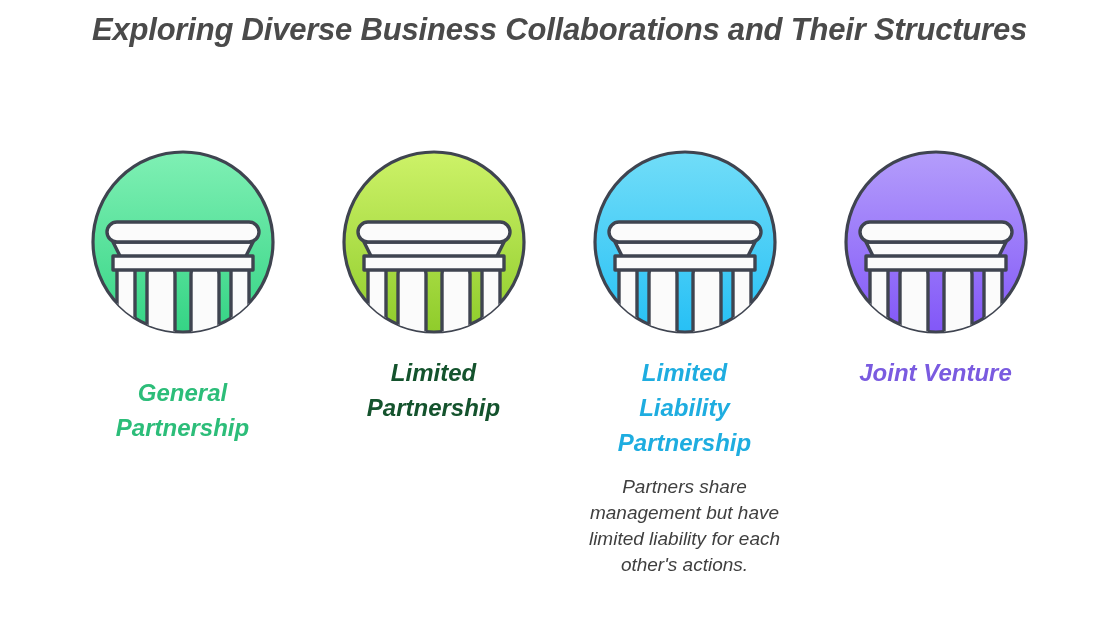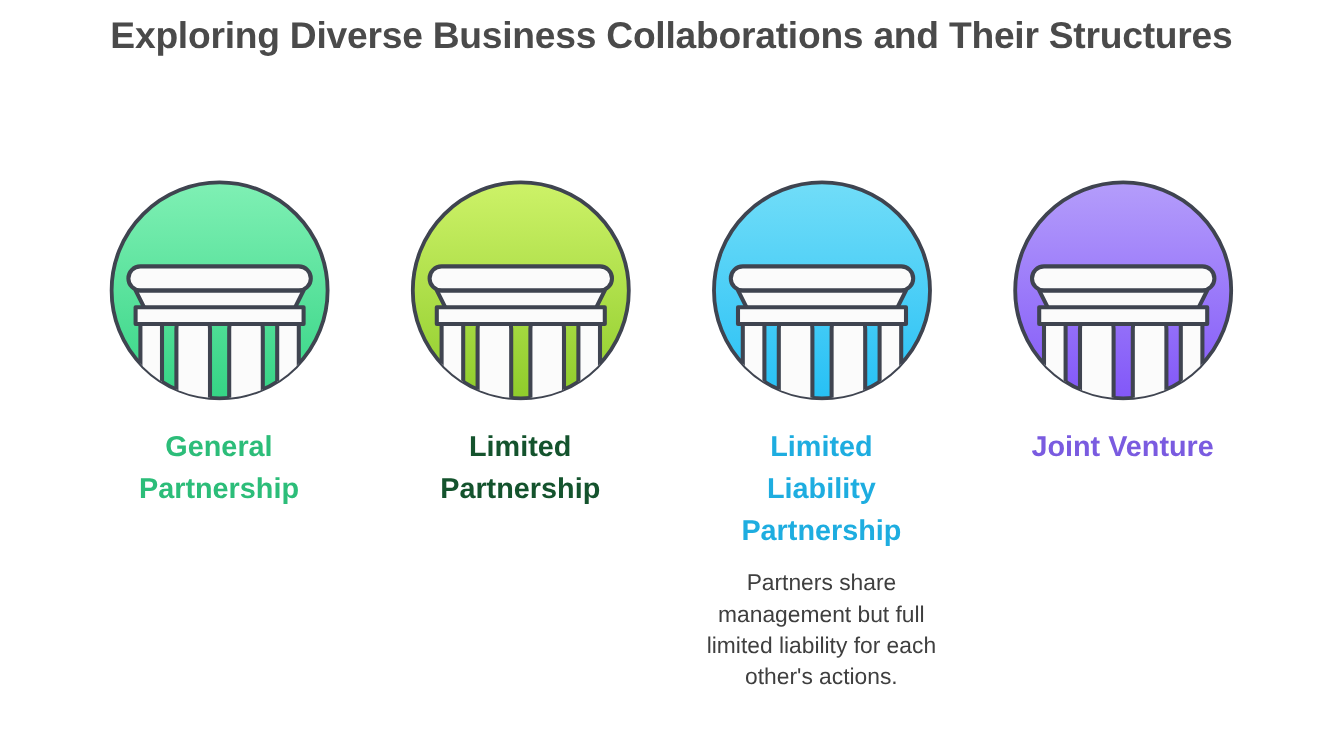--- a/index.html
+++ b/index.html
@@ -12,20 +12,21 @@
     background: #ffffff;
     font-family: "Liberation Sans", sans-serif;
     overflow: hidden;
   }
 
   .page {
     position: relative;
     width: 1119px;
     height: 623px;
     box-sizing: border-box;
+    font-style: italic;
   }
 
   .page-title {
     position: absolute;
     top: 10px;
     left: 0;
     width: 1119px;
     text-align: center;
     font-size: 31px;
     font-weight: bold;
@@ -45,21 +46,21 @@
     align-items: flex-start;
     justify-content: flex-start;
   }
 
   .card {
     width: 251px;
     display: flex;
     flex-direction: column;
     align-items: center;
   }
-  .card.c0 { margin-left: 57px; }
+  .card.c0 { margin-left: 57px; gap: 20px; }
 
   .icon-wrap {
     width: 184px;
     height: 184px;
     display: block;
   }
   .icon-wrap svg {
     display: block;
     width: 184px;
     height: 184px;
@@ -172,21 +173,21 @@
             <path d="M140 116 L140 200 L158 200 L158 116 Z"></path>
             <path d="M56 124 a14 14 0 0 1 28 0 L84 200 L56 200 Z"></path>
             <path d="M100 124 a14 14 0 0 1 28 0 L128 200 L100 200 Z"></path>
             <path d="M22 92 L162 92 L152 112 L32 112 Z"></path>
             <rect x="22" y="106" width="140" height="14"></rect>
             <rect x="16" y="72" width="152" height="20" rx="10"></rect>
           </g>
         </svg>
       </div>
       <div class="card-title" style="color:#1eade0">Limited Liability Partnership</div>
-      <div class="card-desc">Partners share management but full limited liability for each other's actions.</div>
+      <div class="card-desc">Partners share management but have limited liability for each other's actions.</div>
     </div>
 
     <div class="card c3">
       <div class="icon-wrap">
         <svg viewBox="0 0 184 184" xmlns="http://www.w3.org/2000/svg">
           <defs>
             <linearGradient id="g3" x1="0" y1="0" x2="0" y2="1">
               <stop offset="0%" stop-color="#b49dfb"></stop>
               <stop offset="100%" stop-color="#8257f8"></stop>
             </linearGradient>

